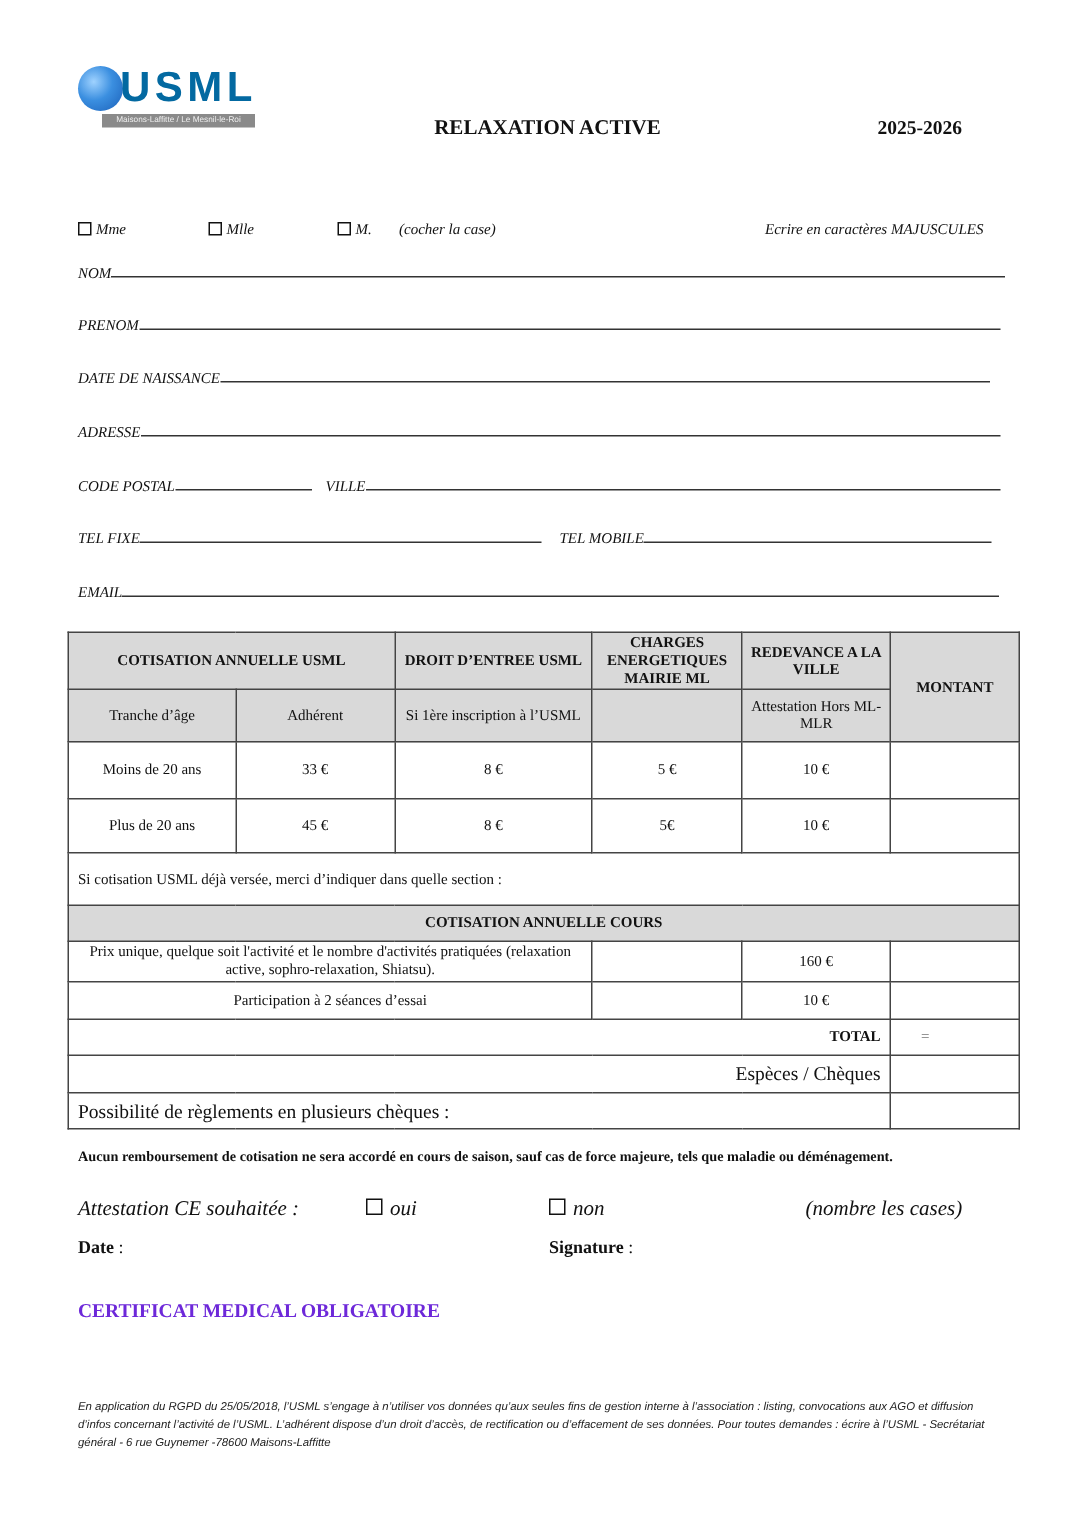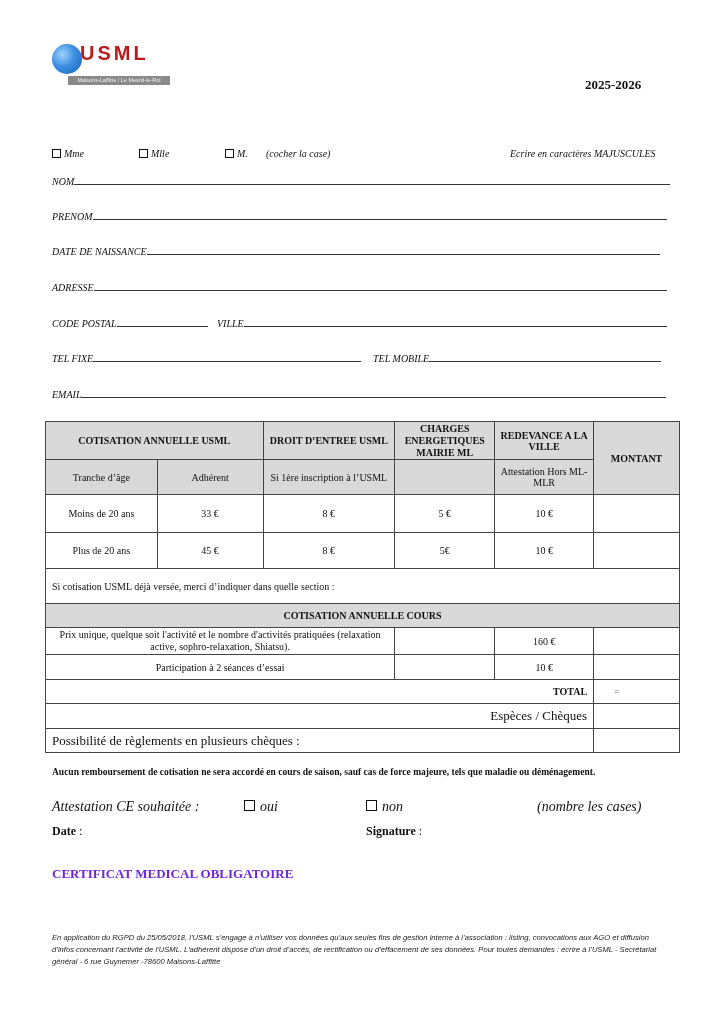--- a/index.html
+++ b/index.html
@@ -2,21 +2,21 @@
 <html><head>
 <meta charset="utf-8">
 <style>
   html,body{margin:0;padding:0;background:#fff;}
   body{width:724px;height:1024px;position:relative;overflow:hidden;font-family:"Liberation Serif","DejaVu Serif",serif;color:#111;}
   .abs{position:absolute;}
   
   .logo{left:52px;top:44px;width:120px;height:46px;}
   .globe{position:absolute;left:0;top:0;width:30px;height:30px;border-radius:50%;
     background:radial-gradient(circle at 35% 35%,#9fd2ff 0%,#3b8fe0 45%,#1a5fb8 100%);}
-  .logo-text{position:absolute;left:28px;top:-2px;font-family:"Liberation Sans",sans-serif;font-weight:bold;font-size:20px;letter-spacing:3px;color:#b91c1c;}
+  .logo-text{position:absolute;left:28px;top:-2px;font-family:"Liberation Sans",sans-serif;font-weight:bold;font-size:28px;letter-spacing:3px;color:#0369a1;}
   .logo-sub{position:absolute;left:16px;top:32px;width:102px;height:9px;background:#8a8a8a;color:#eee;font-family:"Liberation Sans",sans-serif;font-size:5.5px;line-height:9px;text-align:center;}
   .title{left:230px;top:77px;width:270px;text-align:center;font-weight:bold;font-size:14px;line-height:17px;}
   .season{left:585px;top:77px;font-weight:bold;font-size:13px;}
   .civ{top:148px;font-style:italic;font-size:10px;}
   .cb{display:inline-block;width:7px;height:7px;border:1.3px solid #111;margin-right:3px;vertical-align:-1px;}
   .field{left:52px;font-style:italic;font-weight:normal;font-size:10px;white-space:nowrap;}
   .line{display:inline-block;border-bottom:1px solid #333;height:9px;vertical-align:baseline;}
   table.fees{position:absolute;left:45px;top:421px;width:635px;border-collapse:collapse;font-size:10px;}
   table.fees td{border:1.2px solid #444;text-align:center;padding:0 3px;}
   .hd{background:#d9d9d9;font-weight:bold;}
@@ -33,20 +33,21 @@
 </head>
 <body>
 
 <div class="abs logo">
   <div class="globe"></div>
   <div class="logo-text">USML</div>
   <div class="logo-sub">Maisons-Laffitte / Le Mesnil-le-Roi</div>
 </div>
 
 <div class="abs title">
+  <div>RELAXATION ACTIVE</div>
 </div>
 <div class="abs season">2025-2026</div>
 
 <div class="abs civ" style="left:52px">
   <span class="cb"></span><span>Mme</span>
 </div>
 <div class="abs civ" style="left:139px">
   <span class="cb"></span><span>Mlle</span>
 </div>
 <div class="abs civ" style="left:225px">

